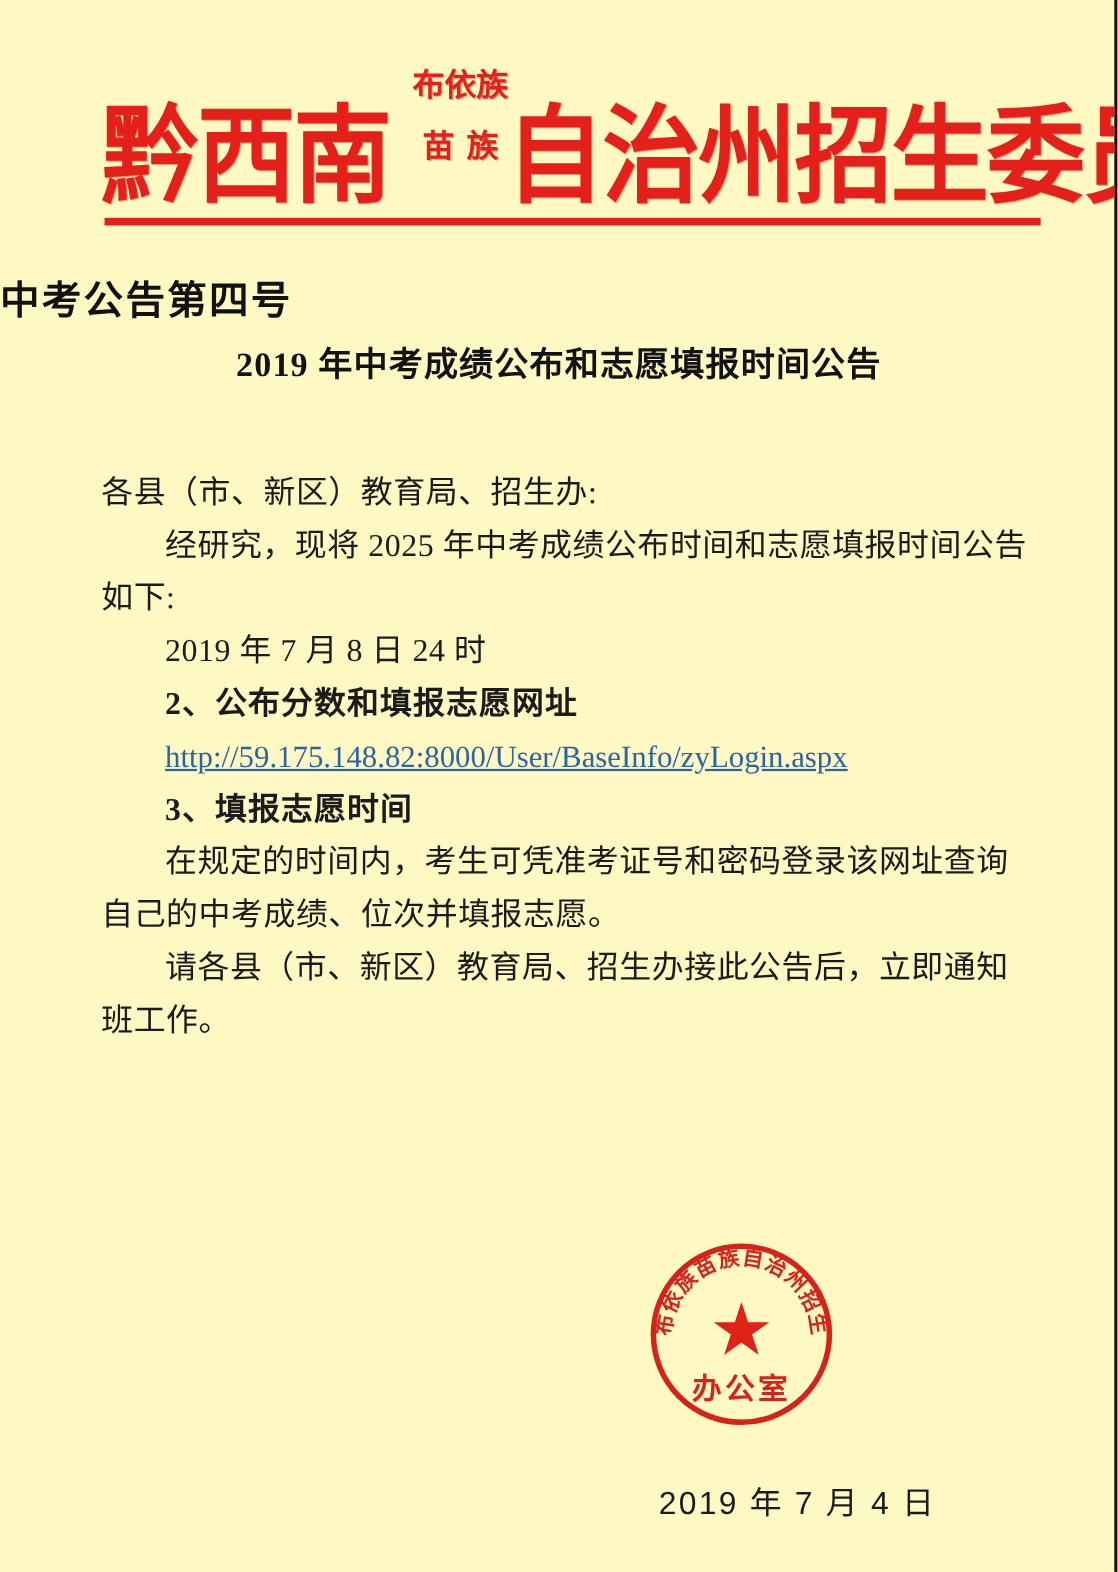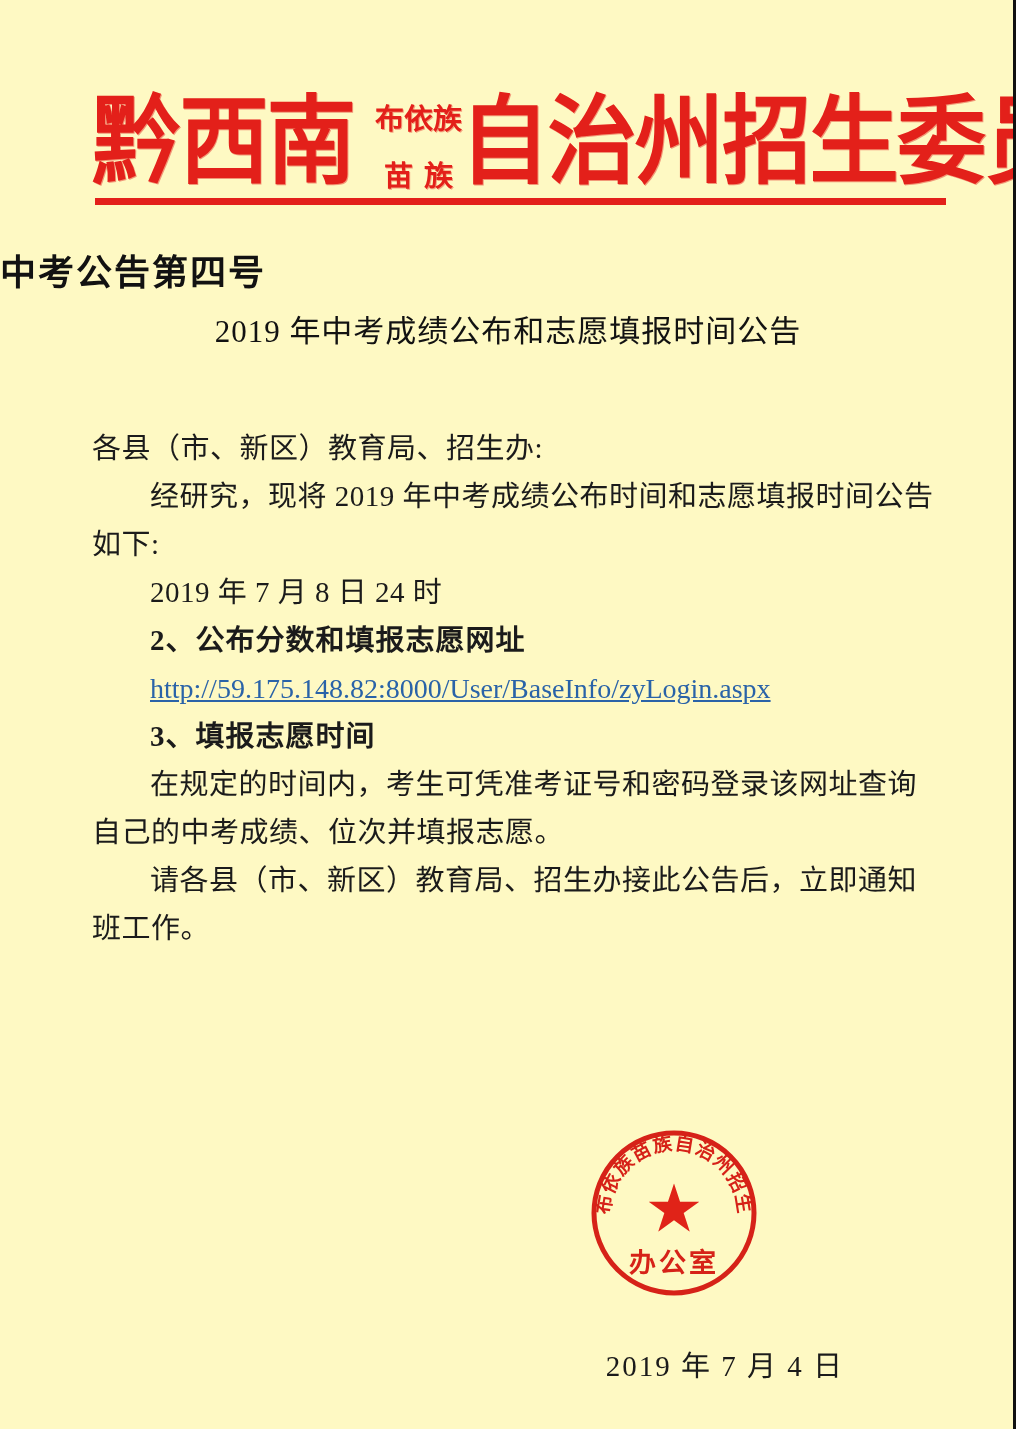--- a/index.html
+++ b/index.html
@@ -41,21 +41,21 @@
     line-height: 1;
     letter-spacing: -2px;
     transform: scaleX(0.92);
     transform-origin: left bottom;
     white-space: nowrap;
     text-shadow: 1px 1px 0 rgba(227,32,26,0.45);
   }
   .mast-stack {
     display: flex;
     flex-direction: column;
-    justify-content: flex-end;
+    justify-content: flex-start;
     align-items: center;
     height: 128px;
     padding: 0 2px;
     margin-left: -6px;
     margin-right: -2px;
   }
   .mast-small {
     color: #e3201a;
     font-family: "Liberation Serif", "DejaVu Serif", serif;
     font-weight: 700;
@@ -88,21 +88,21 @@
     letter-spacing: 2px;
     color: #121212;
   }
   .doc-subtitle {
     position: absolute;
     left: 0;
     top: 306px;
     width: 1016px;
     text-align: center;
     font-family: "Liberation Serif", "DejaVu Serif", serif;
-    font-weight: 400;
+    font-weight: 700;
     font-size: 31px;
     letter-spacing: 1px;
     color: #121212;
   }
 
   
   .body-block {
     position: absolute;
     left: 92px;
     top: 424px;
@@ -143,21 +143,21 @@
   }
   .seal svg { display: block; width: 100%; height: 100%; }
 
   
   .doc-date {
     position: absolute;
     left: 560px;
     top: 1342px;
     width: 330px;
     text-align: center;
-    font-family: Liberation Serif, serif;
+    font-family: Liberation Sans, sans-serif;
     font-size: 29px;
     letter-spacing: 2px;
     color: #1b1b1b;
   }
 </style>
 </head>
 <body>
 
 <div id="page">
 
@@ -169,21 +169,21 @@
     </span>
     <span class="mast-word tail">自治州招生委员会办公室</span>
   </div>
   <div class="mast-rule"></div>
 
   <div class="doc-title">中考公告第四号</div>
   <div class="doc-subtitle">2019 年中考成绩公布和志愿填报时间公告</div>
 
   <div class="body-block">
     <div class="ln">各县（市、新区）教育局、招生办:</div>
-    <div class="ln indent">经研究，现将 2019 年中考成绩公布时间和志愿填报时间公告</div>
+    <div class="ln indent">经研究，现将 2025 年中考成绩公布时间和志愿填报时间公告</div>
     <div class="ln">如下:</div>
 
     <div class="ln indent">2019 年 7 月 8 日 24 时</div>
 
     <div class="ln heading">2、公布分数和填报志愿网址</div>
     <div class="ln link"><a href="#">http://59.175.148.82:8000/User/BaseInfo/zyLogin.aspx</a></div>
 
     <div class="ln heading">3、填报志愿时间</div>
 
     <div class="ln indent">在规定的时间内，考生可凭准考证号和密码登录该网址查询</div>

